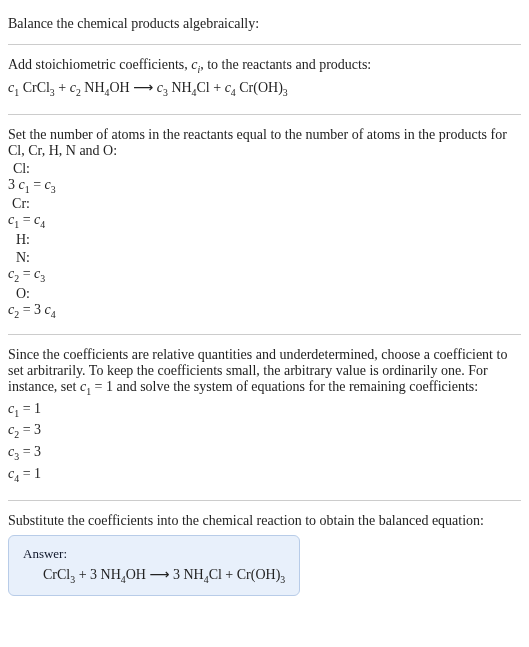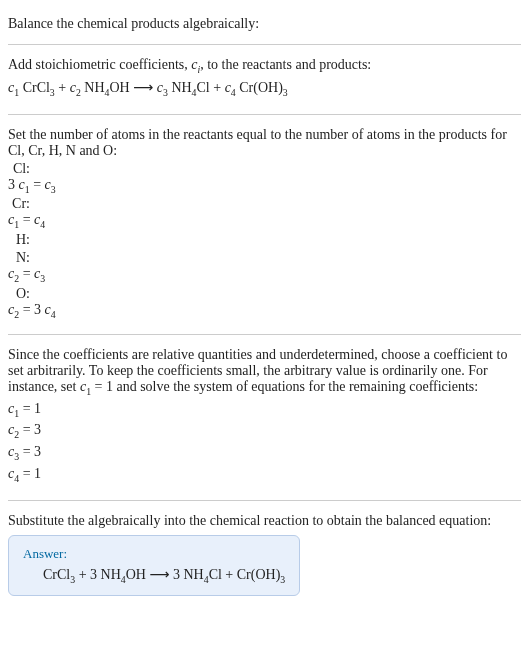--- a/index.html
+++ b/index.html
@@ -39,21 +39,21 @@
     }
     .answer-box {
       background: #e8f0fb;
       border: 1px solid #b8cce8;
       border-radius: 6px;
       padding: 10px 14px;
       display: inline-block;
       margin-top: 6px;
     }
     .answer-label {
-      color: #0369a1;
+      color: #0f172a;
       font-size: 13px;
       margin-bottom: 4px;
     }
     .answer-eq {
       padding-left: 20px;
     }
     sub {
       font-size: 0.7em;
       vertical-align: sub;
     }
@@ -109,18 +109,18 @@
   <div>Since the coefficients are relative quantities and underdetermined, choose a coefficient to set arbitrarily. To keep the coefficients small, the arbitrary value is ordinarily one. For instance, set <span class="ital">c</span><sub>1</sub> = 1 and solve the system of equations for the remaining coefficients:</div>
   <div class="eq-line"><span class="ital">c</span><sub>1</sub> = 1</div>
   <div class="eq-line"><span class="ital">c</span><sub>2</sub> = 3</div>
   <div class="eq-line"><span class="ital">c</span><sub>3</sub> = 3</div>
   <div class="eq-line"><span class="ital">c</span><sub>4</sub> = 1</div>
 </div>
 
 <hr>
 
 <div class="section">
-  <div>Substitute the algebraically into the chemical reaction to obtain the balanced equation:</div>
+  <div>Substitute the coefficients into the chemical reaction to obtain the balanced equation:</div>
   <div class="answer-box">
     <div class="answer-label">Answer:</div>
     <div class="answer-eq">CrCl<sub>3</sub> + 3 NH<sub>4</sub>OH <span class="arrow">⟶</span> 3 NH<sub>4</sub>Cl + Cr(OH)<sub>3</sub></div>
   </div>
 </div>
 
 </body></html>

